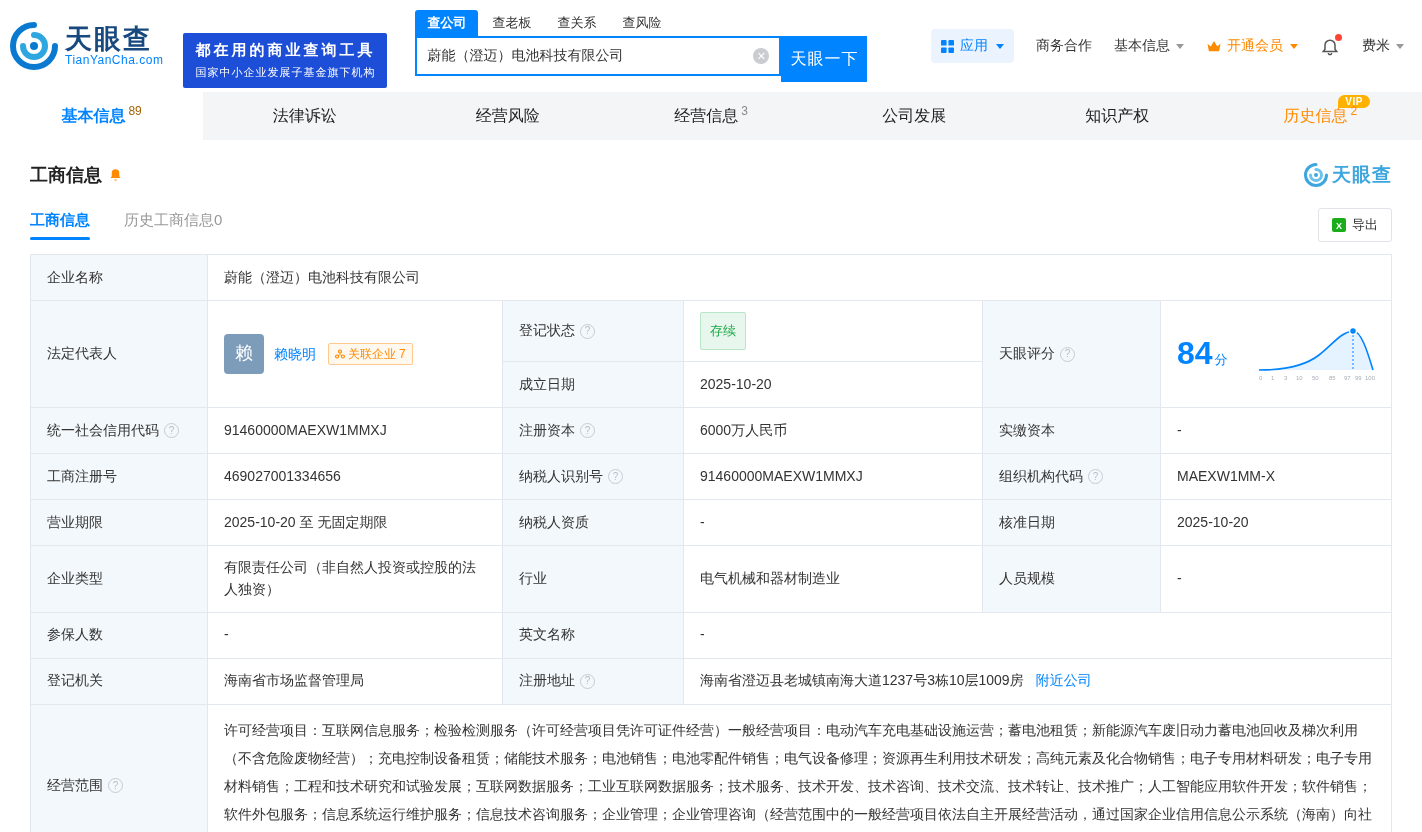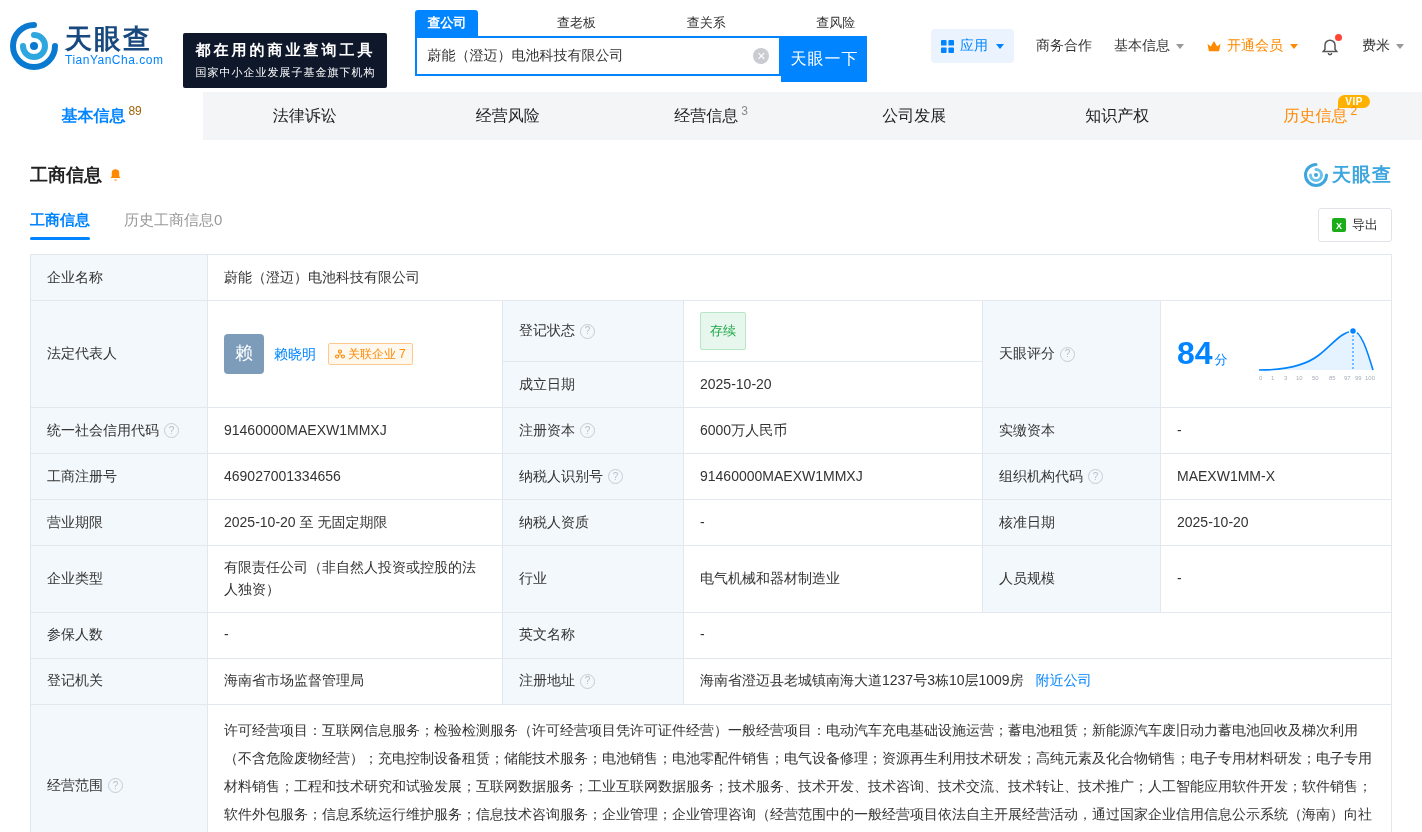--- a/index.html
+++ b/index.html
@@ -5,26 +5,26 @@
   * { margin:0; padding:0; box-sizing:border-box; }
   html,body { width:1422px; height:832px; background:#fff; overflow:hidden;
     font-family:"Liberation Sans","DejaVu Sans",sans-serif; color:#333; }
   a { text-decoration:none; }
 
   
   .header { display:flex; align-items:center; gap:20px; height:92px; padding:8px 18px 8px 10px; background:#fff; }
   .logo { display:flex; align-items:center; gap:7px; cursor:pointer; }
   .logo-text .brand { font-size:27px; font-weight:bold; color:#17497f; letter-spacing:2px; line-height:1.05; }
   .logo-text .domain { font-size:12px; color:#0084ff; letter-spacing:0.5px; }
-  .slogan { background:#0f172a; color:#fff; padding:8px 12px; border-radius:2px; text-align:right;margin-top:29px; }
+  .slogan { background:#1d4ed8; color:#fff; padding:8px 12px; border-radius:2px; text-align:right;margin-top:29px; }
   .slogan .l1 { font-size:15px; font-weight:bold; letter-spacing:3px; white-space:nowrap; }
   .slogan .l2 { font-size:11px; letter-spacing:1px; margin-top:5px; white-space:nowrap; }
 
   .search-area { display:flex; flex-direction:column; margin-left:8px; }
-  .search-tabs { display:flex; align-items:flex-end; gap:2px;justify-content:space-between; }
+  .search-tabs { display:flex; align-items:flex-end; gap:2px; }
   .search-tab { font-size:13px; padding:4px 12px; cursor:pointer; color:#333; }
   .search-tab.active { background:#0084ff; color:#fff; border-radius:3px 3px 0 0; font-weight:bold; }
   .search-bar { display:flex; }
   .search-input-wrap { width:366px; height:40px; border:2px solid #0084ff; background:#fff; display:flex; align-items:center; padding:0 10px; }
   .search-input { flex:1; border:none; outline:none; font-size:14px; color:#333; background:transparent; }
   .clear-btn { width:16px; height:16px; border-radius:50%; background:#c9ccd1; color:#fff; font-size:11px; line-height:1;
     display:flex; align-items:center; justify-content:center; cursor:pointer; flex:none; }
   .search-btn { width:86px; height:46px; background:#0084ff; color:#fff; font-size:16px; border:none; cursor:pointer; letter-spacing:1px; }
 
   .header-right { margin-left:auto; display:flex; align-items:center; gap:22px; font-size:14px; white-space:nowrap; }

